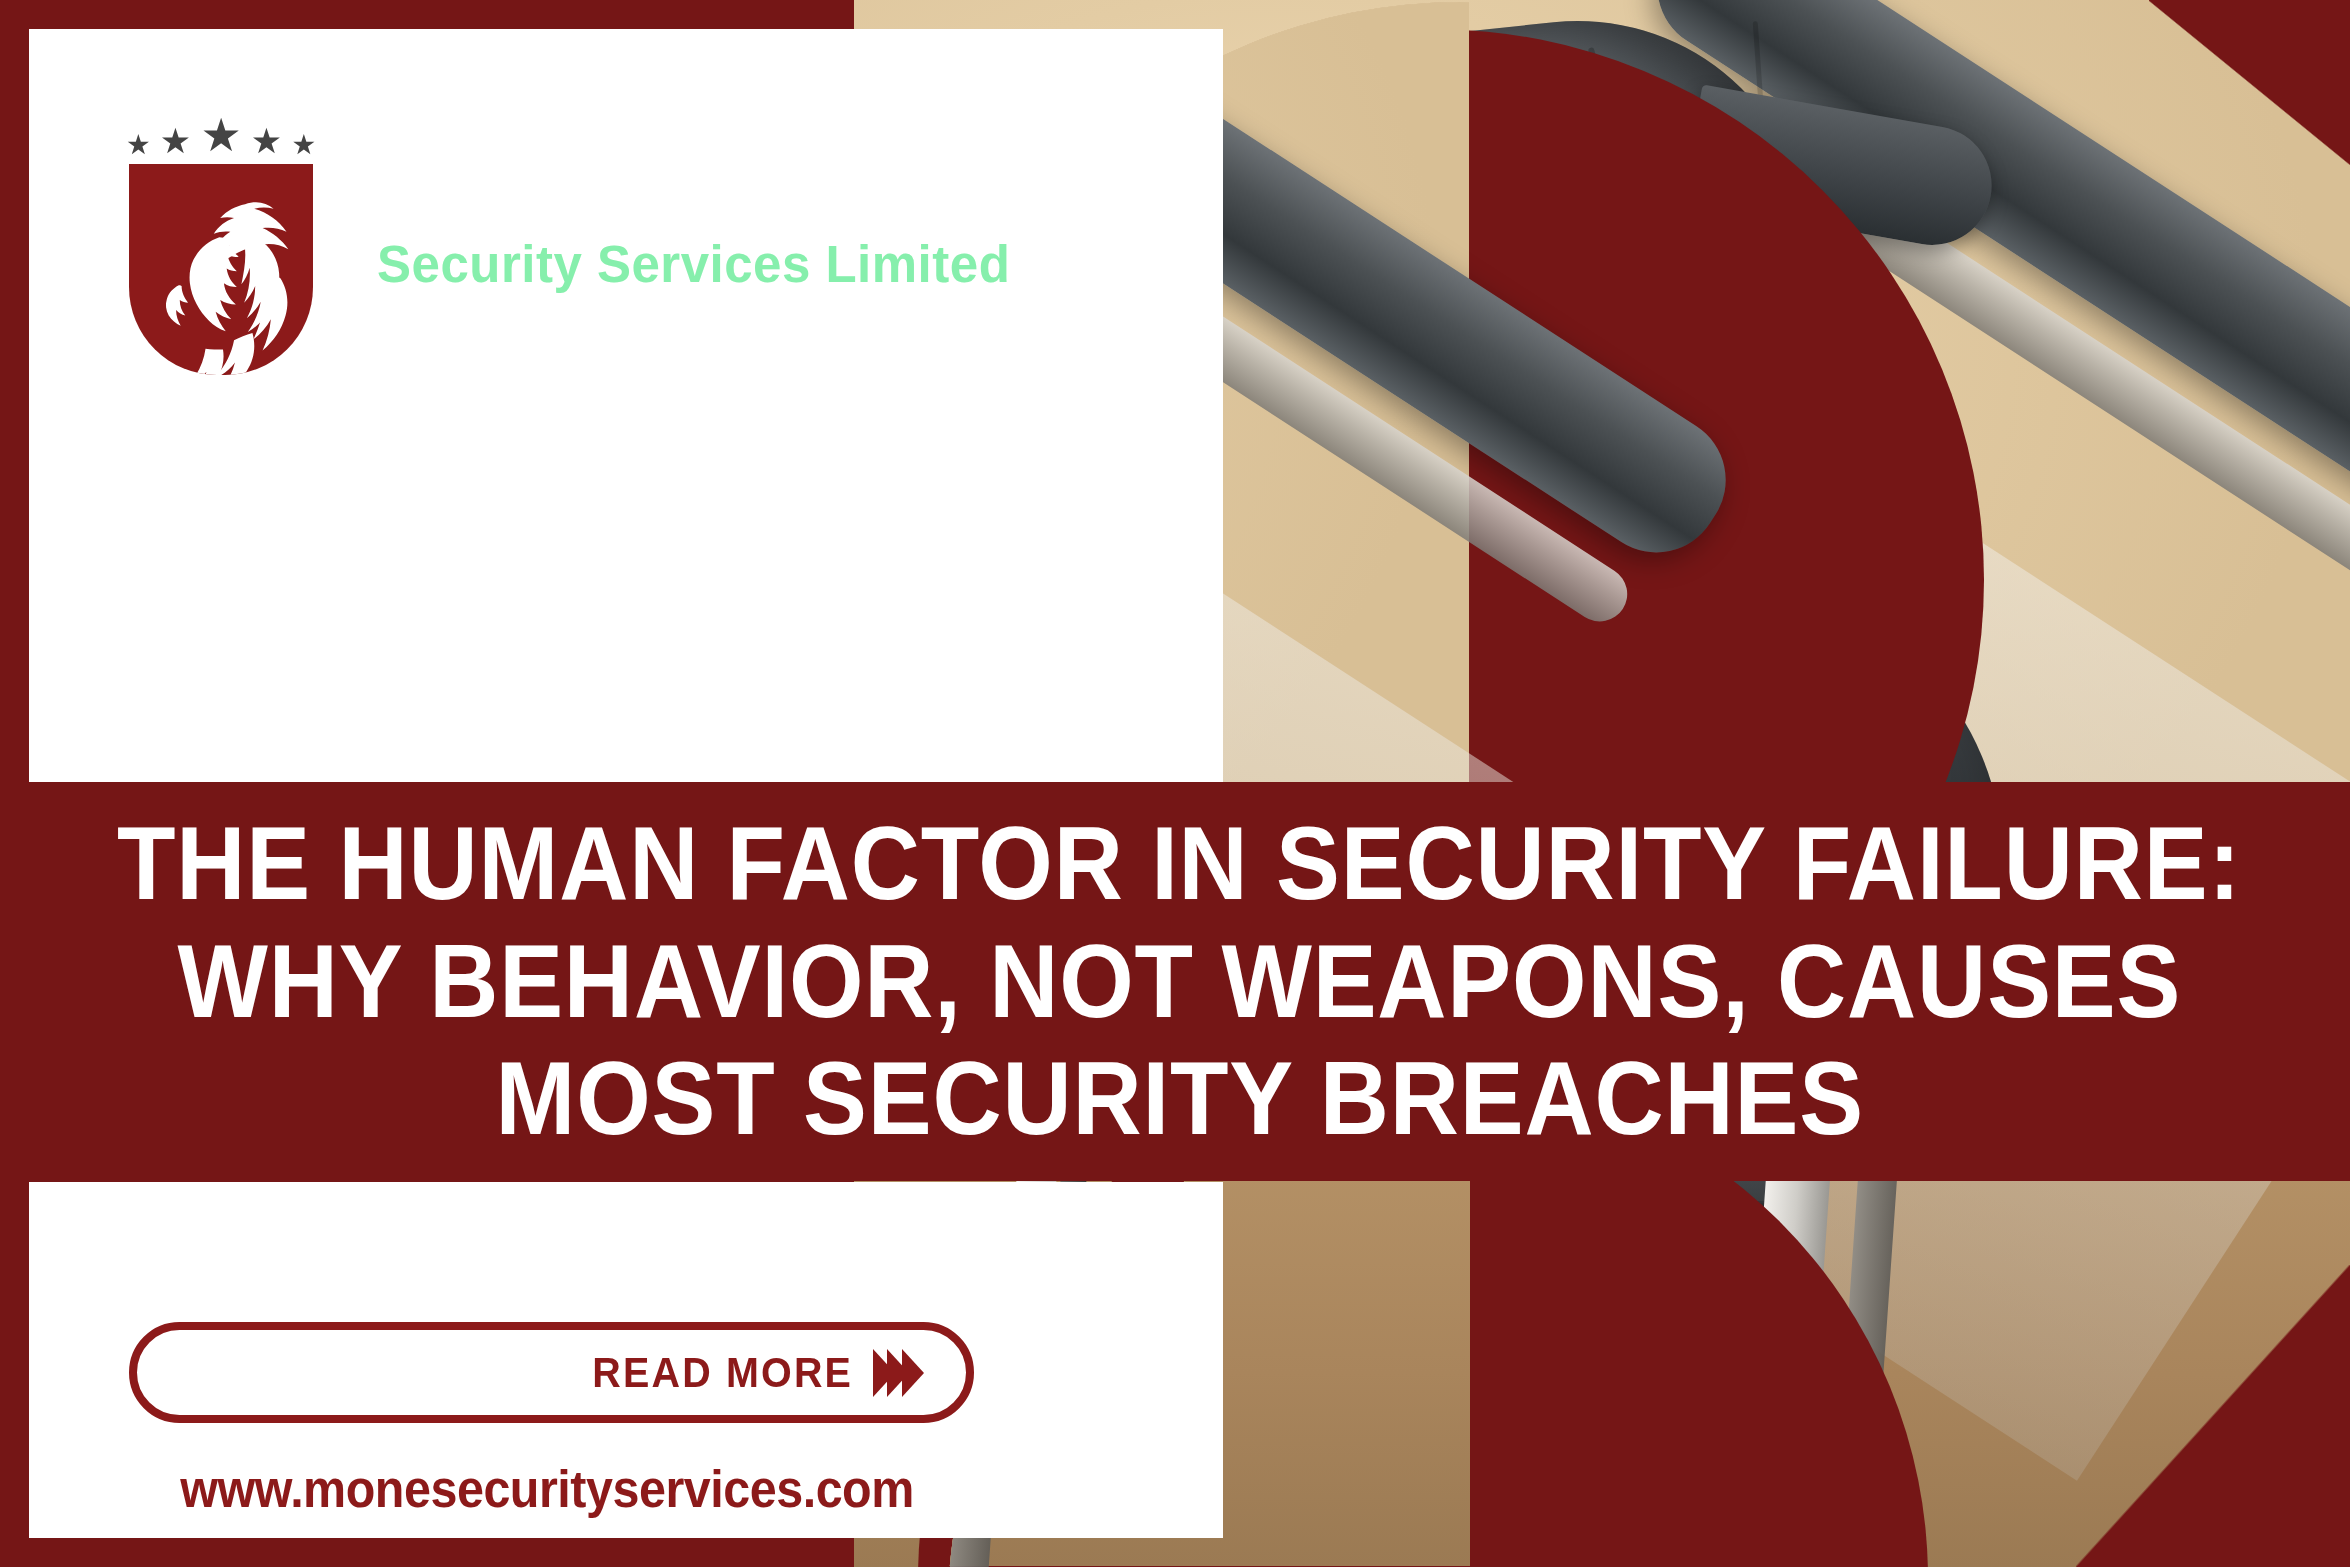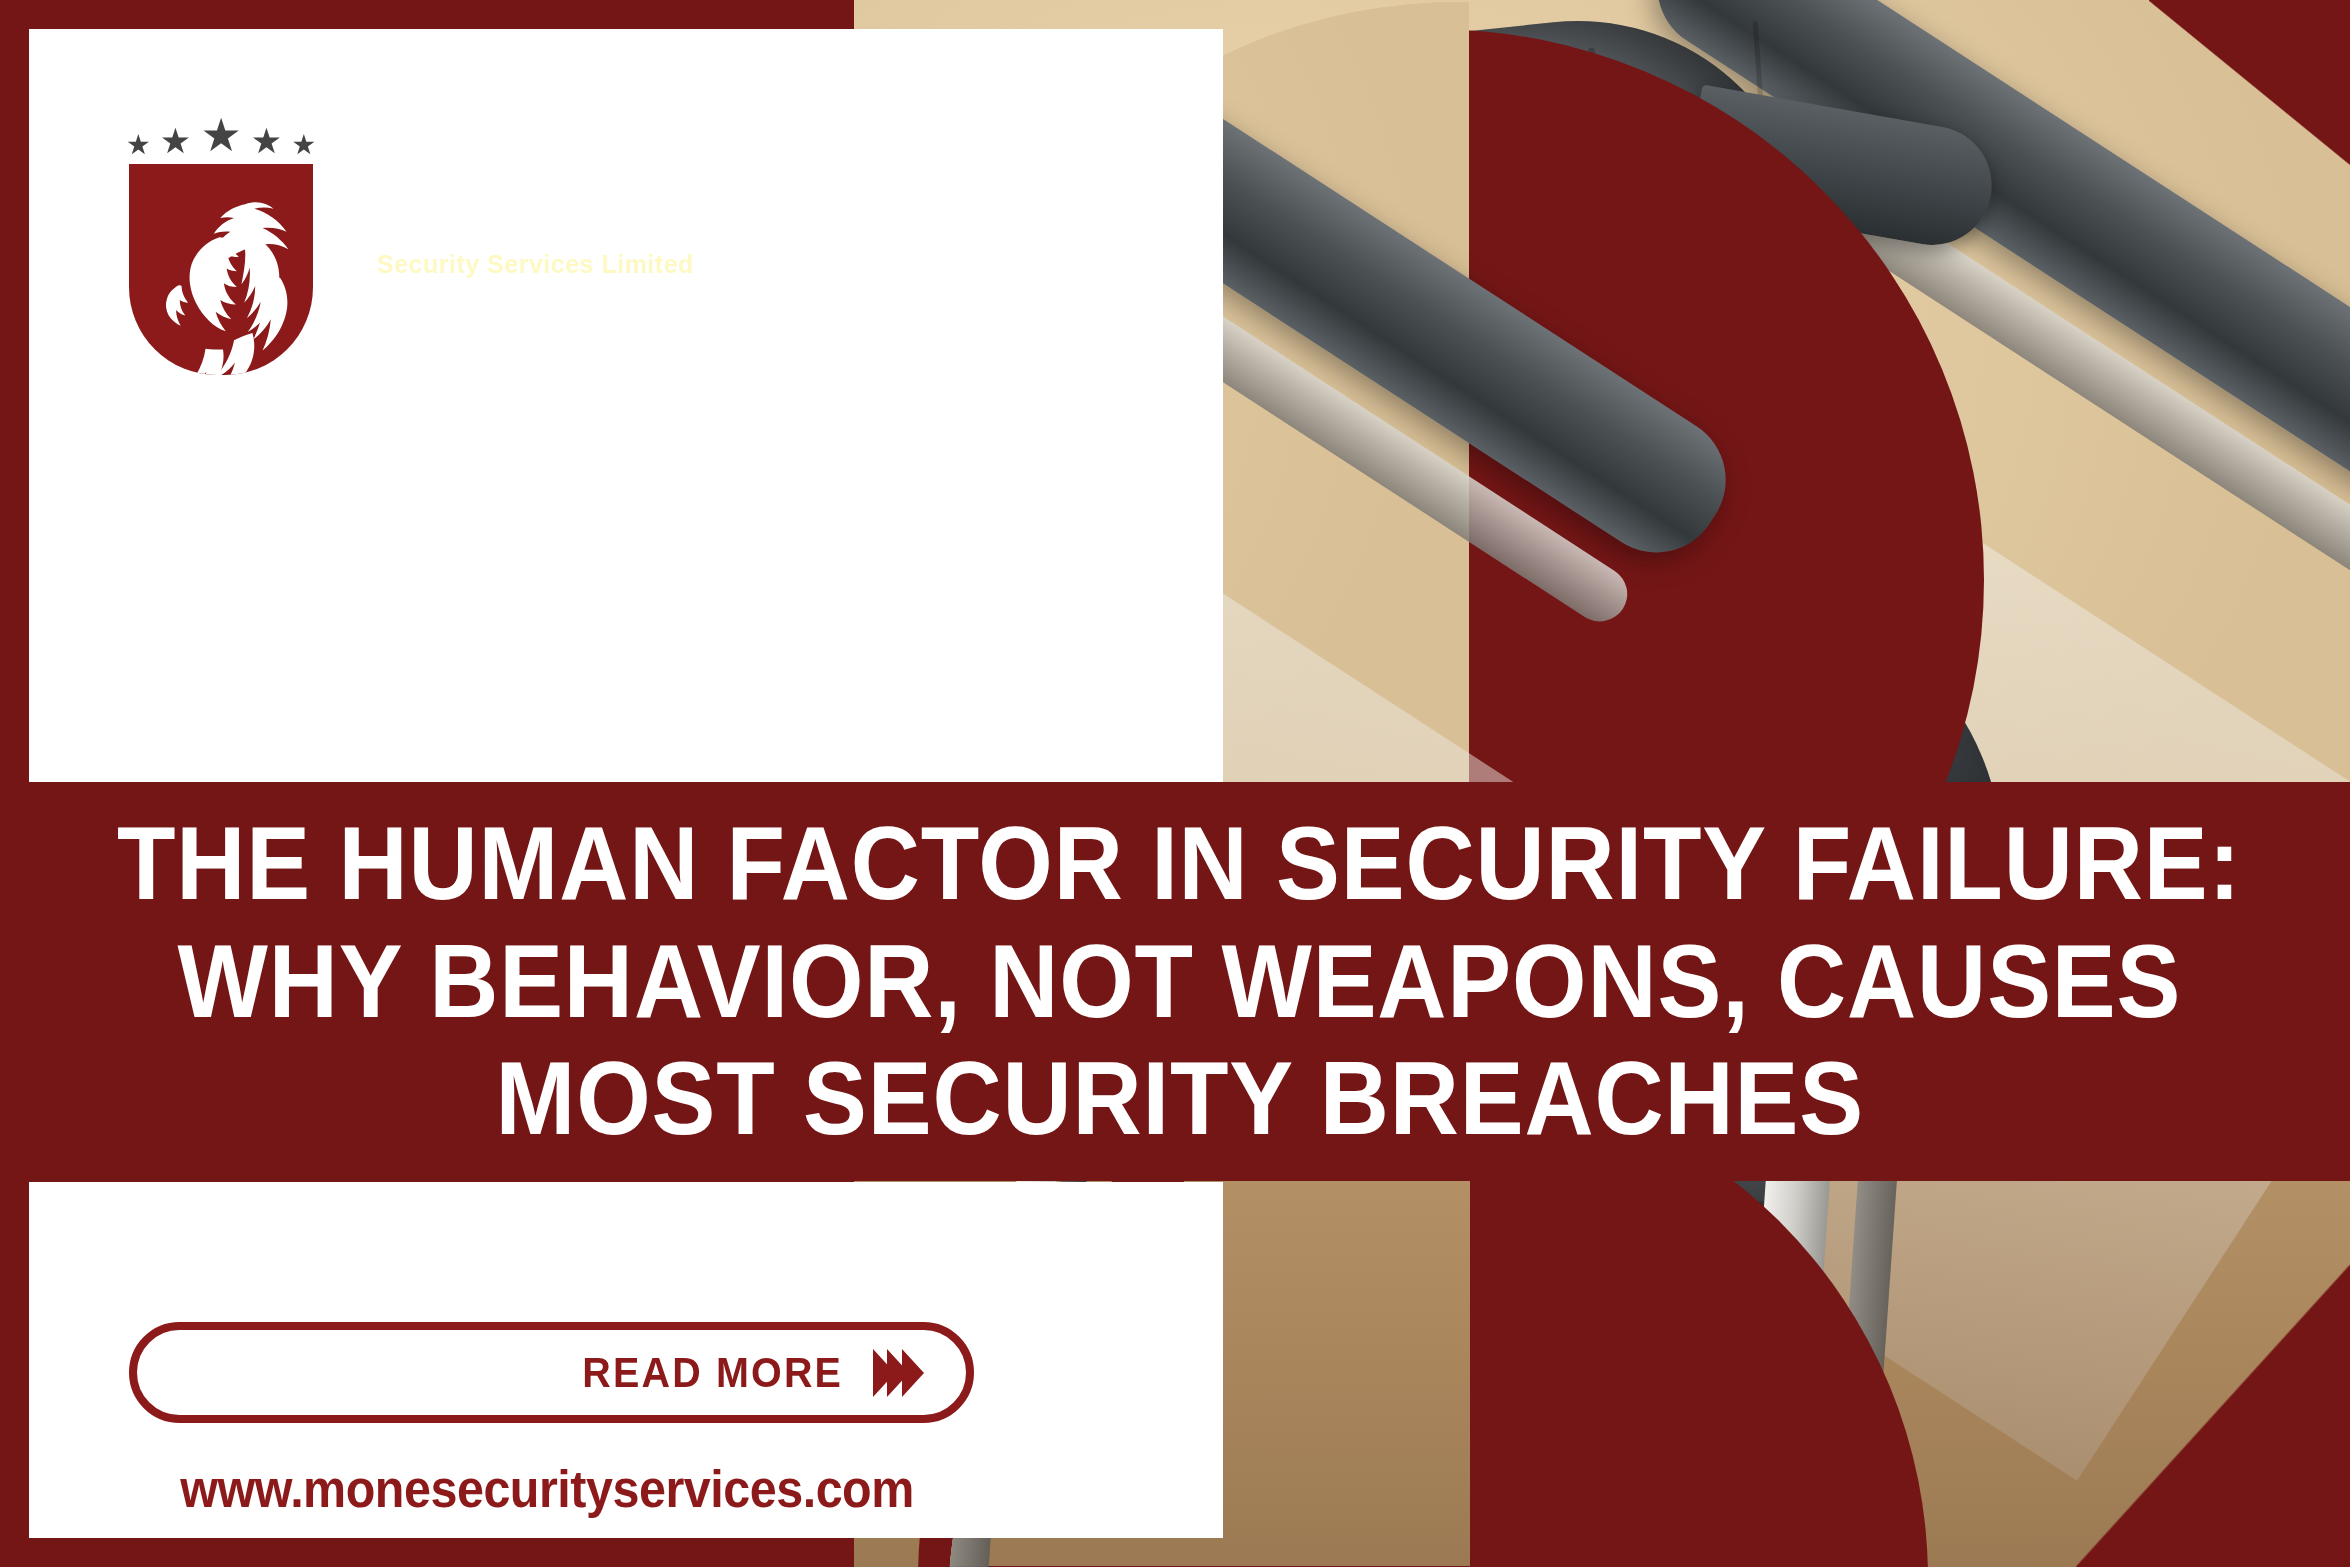--- a/index.html
+++ b/index.html
@@ -277,21 +277,21 @@
 
   .wordmark{ padding-top:24px; }
   .wm-top{
     font-size:108px; font-weight:bold; line-height:.9;
     letter-spacing:-1.8px;
   }
   .wm-top .m{ color:#8c1a1a; }
   .wm-top .one{ color:#434343; }
   .wm-sub{
     margin-top:11px;
-    font-size:25px; font-weight:bold; color:#fef9c3;
+    font-size:51px; font-weight:bold; color:#86efac;
     letter-spacing:0.5px;
     text-align:right;
   }
 
   
   .title-band{
     position:absolute; left:4px; top:782px; width:2351px; height:399px;
     background:#751616;
     display:flex; flex-direction:column; align-items:center; justify-content:center;
   }
@@ -325,21 +325,21 @@
     border-radius:50%;
     overflow:hidden;
   }
 
   .cta{
     position:absolute; left:129px; top:1322px;
     width:845px; height:101px;
     border:8.3px solid #8c1a1a;
     border-radius:55px;
     display:flex; align-items:center; justify-content:flex-end;
-    padding-right:42px; gap:29px;
+    padding-right:42px; gap:19px;
   }
   .cta-label{
     color:#8c1a1a; font-weight:bold; font-size:42px;
     letter-spacing:2.3px; transform:scaleX(.94);
   }
   .chevrons{ display:flex; align-items:center; }
   .chev{
     width:0; height:0;
     border-top:24px solid transparent;
     border-bottom:24px solid transparent;

